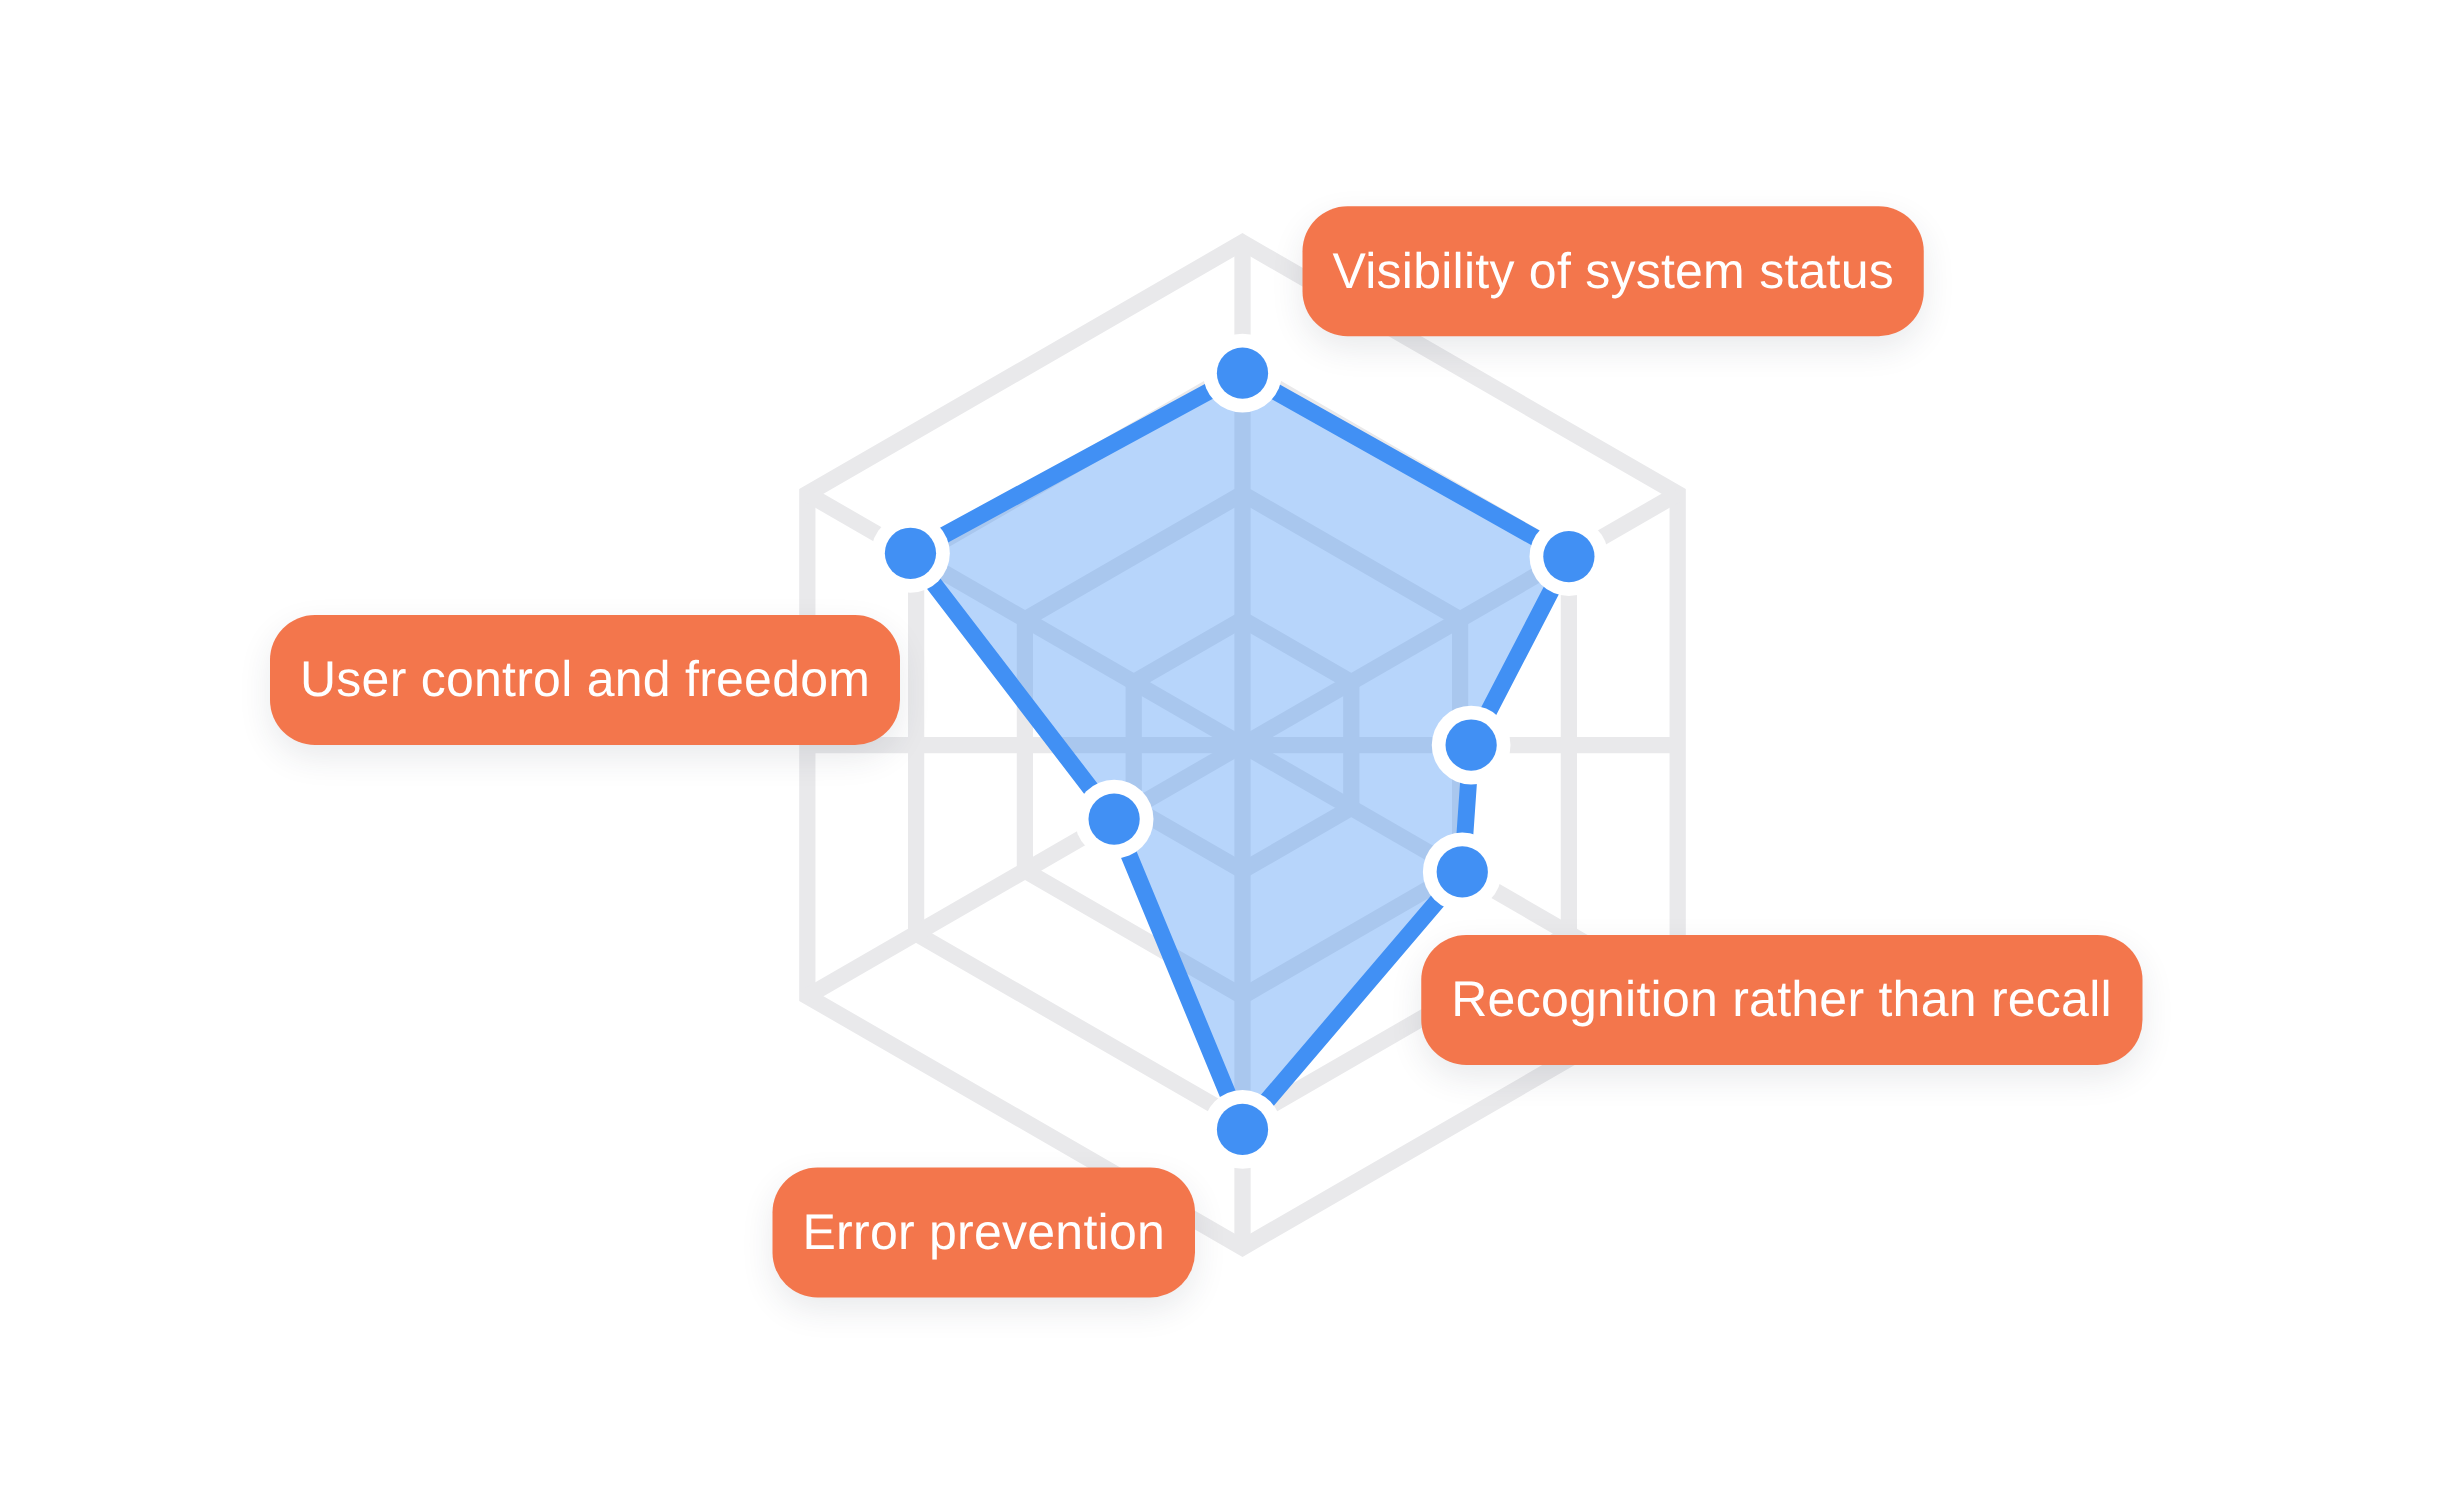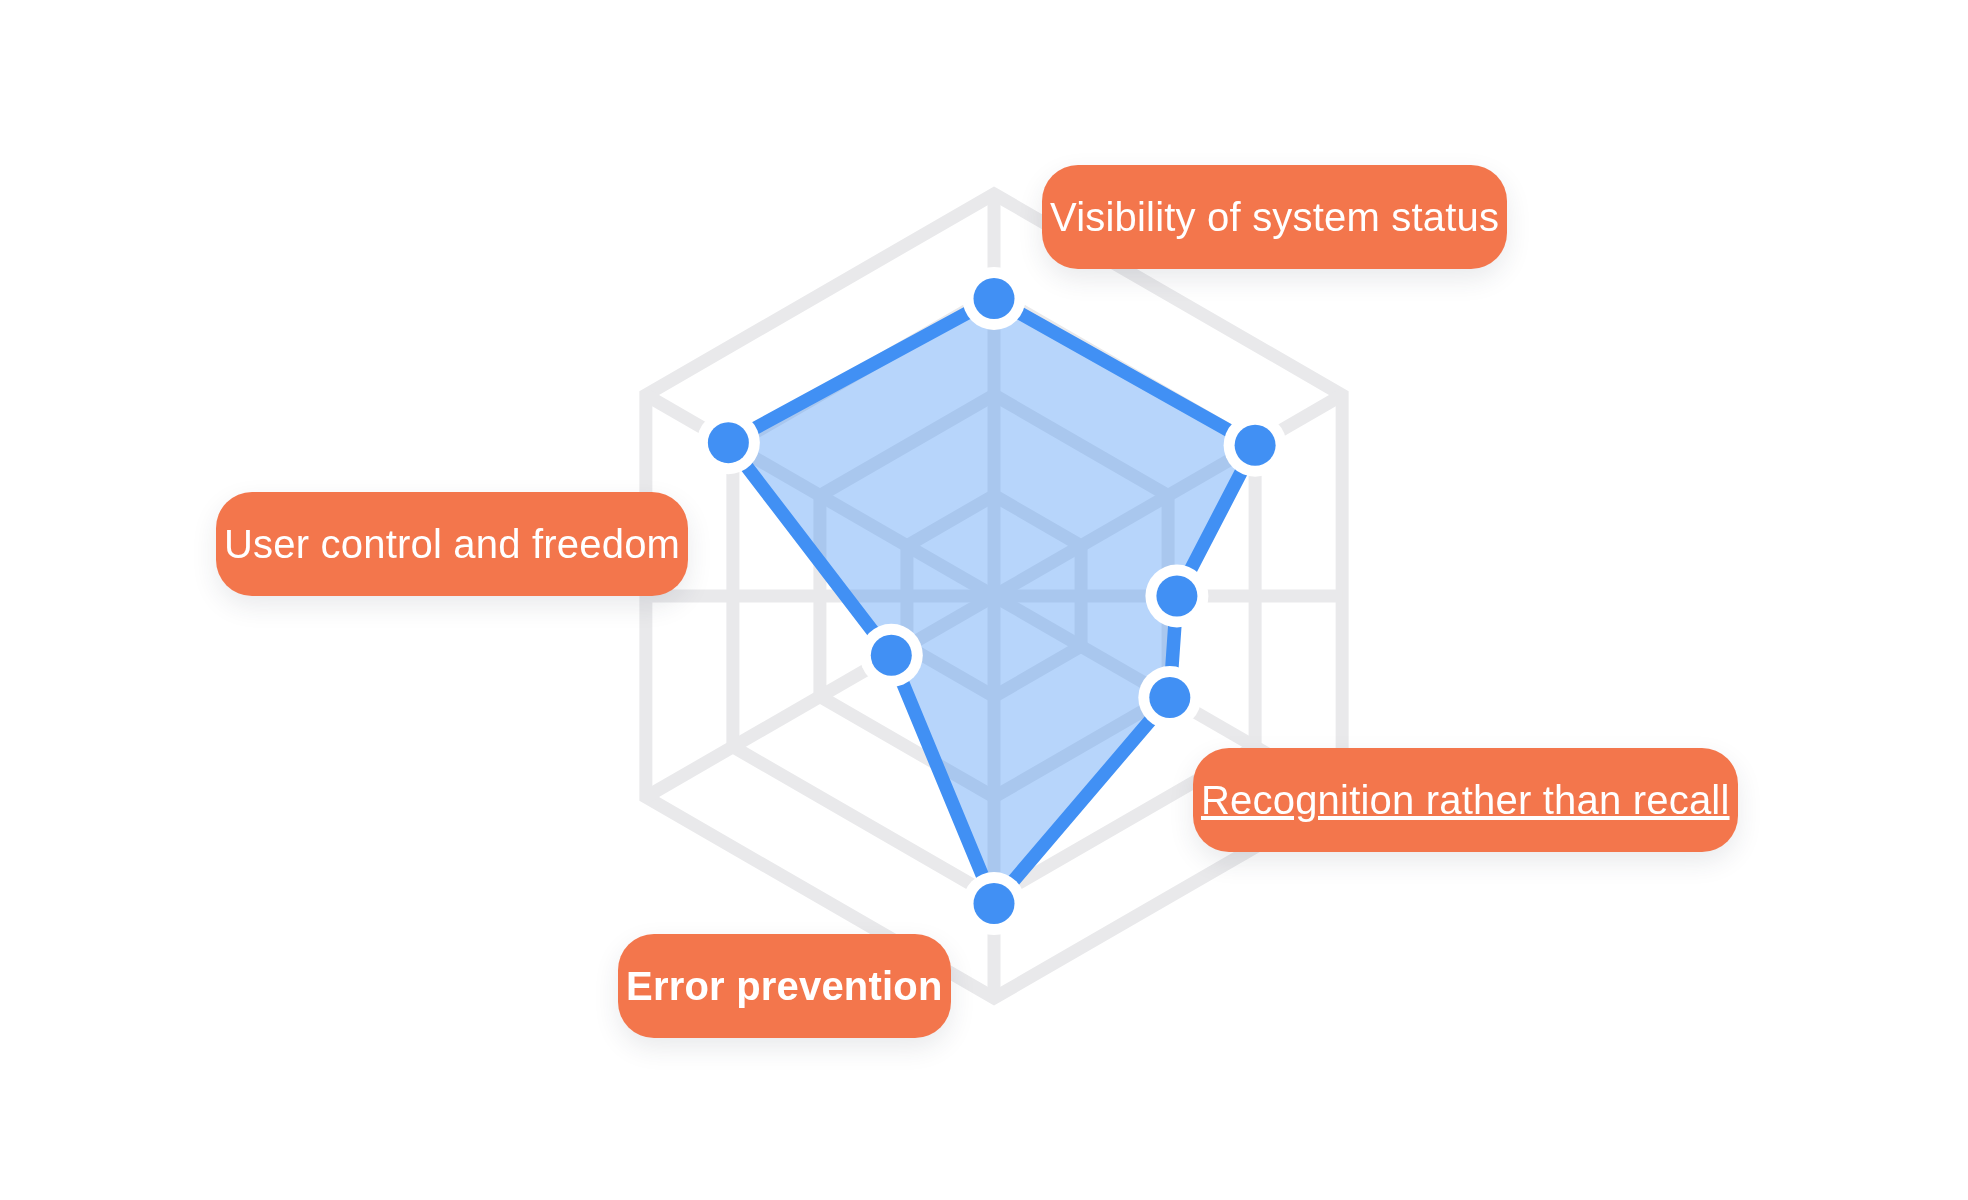--- a/index.html
+++ b/index.html
@@ -24,30 +24,30 @@
     left: 0;
     top: 0;
   }
   .chip {
     position: absolute;
     background: var(--accent_orange, #F3764C);
     color: var(--label_text, #fff);
     font-size: 40px;
     font-weight: 500;
     line-height: 48px;
-    padding: 28px 8px;
+    padding: 28px 24px;
     border-radius: 36px;
     white-space: nowrap;
     letter-spacing: 0.2px;
     box-shadow: 0 10px 26px rgba(40, 50, 70, 0.10);
   }
   .chip-visibility   { left: 1042px; top: 165px; }
   .chip-user-control { left: 216px;  top: 492px; text-align: right; }
-  .chip-recognition  { left: 1193px; top: 748px; text-decoration: underline; }
-  .chip-error        { left: 618px;  top: 934px; font-weight: bold; }
+  .chip-recognition  { left: 1137px; top: 748px; }
+  .chip-error        { left: 618px;  top: 934px; }
 </style>
 </head>
 <body>
 
 <div class="canvas">
 
   <svg id="radar-svg" width="1968" height="1200" viewBox="0 0 1968 1200">
       <polygon points="994,495.5 1081.035553080336,545.75 1081.035553080336,646.25 994,696.5 906.9644469196639,646.25 906.9644469196639,545.75" fill="none" stroke="#E9E9EB" stroke-width="13"></polygon>
       <polygon points="994,395 1168.0711061606721,495.5 1168.0711061606721,696.5 994,797 819.9288938393279,696.5 819.9288938393279,495.5" fill="none" stroke="#E9E9EB" stroke-width="13"></polygon>
       <polygon points="994,294.5 1255.1066592410084,445.25 1255.1066592410084,746.75 994,897.5 732.8933407589918,746.75 732.8933407589917,445.25" fill="none" stroke="#E9E9EB" stroke-width="13"></polygon>

